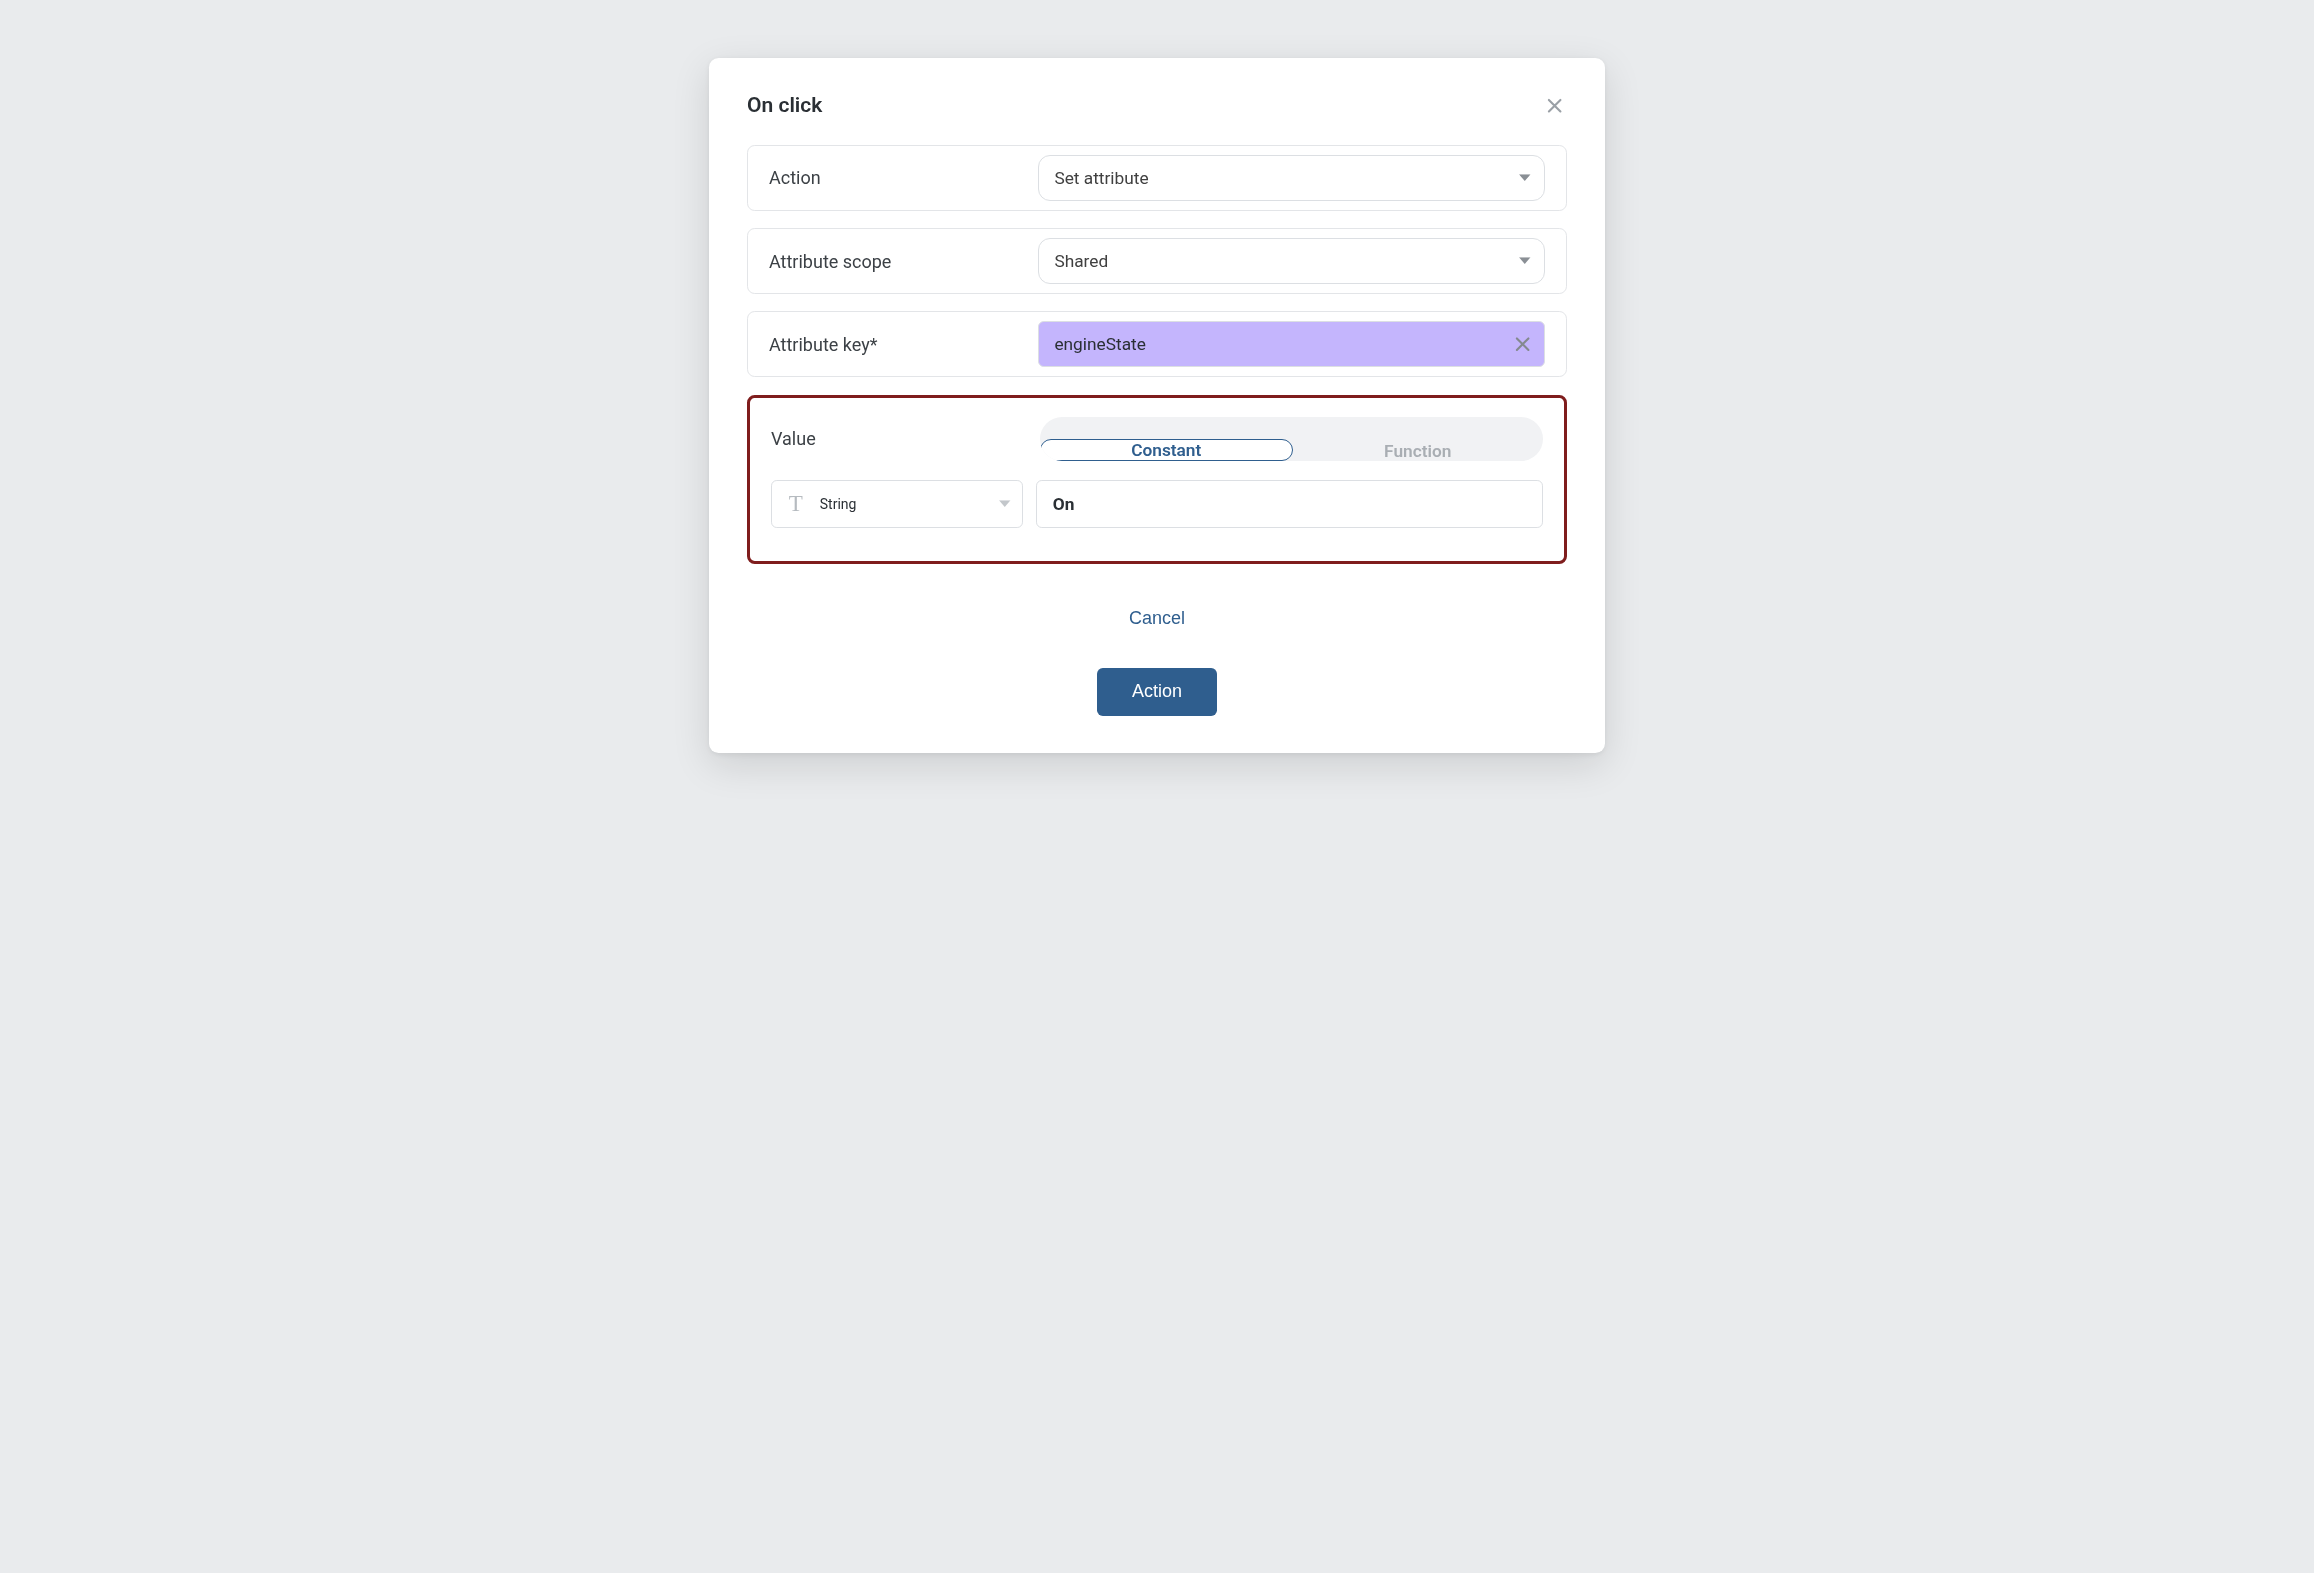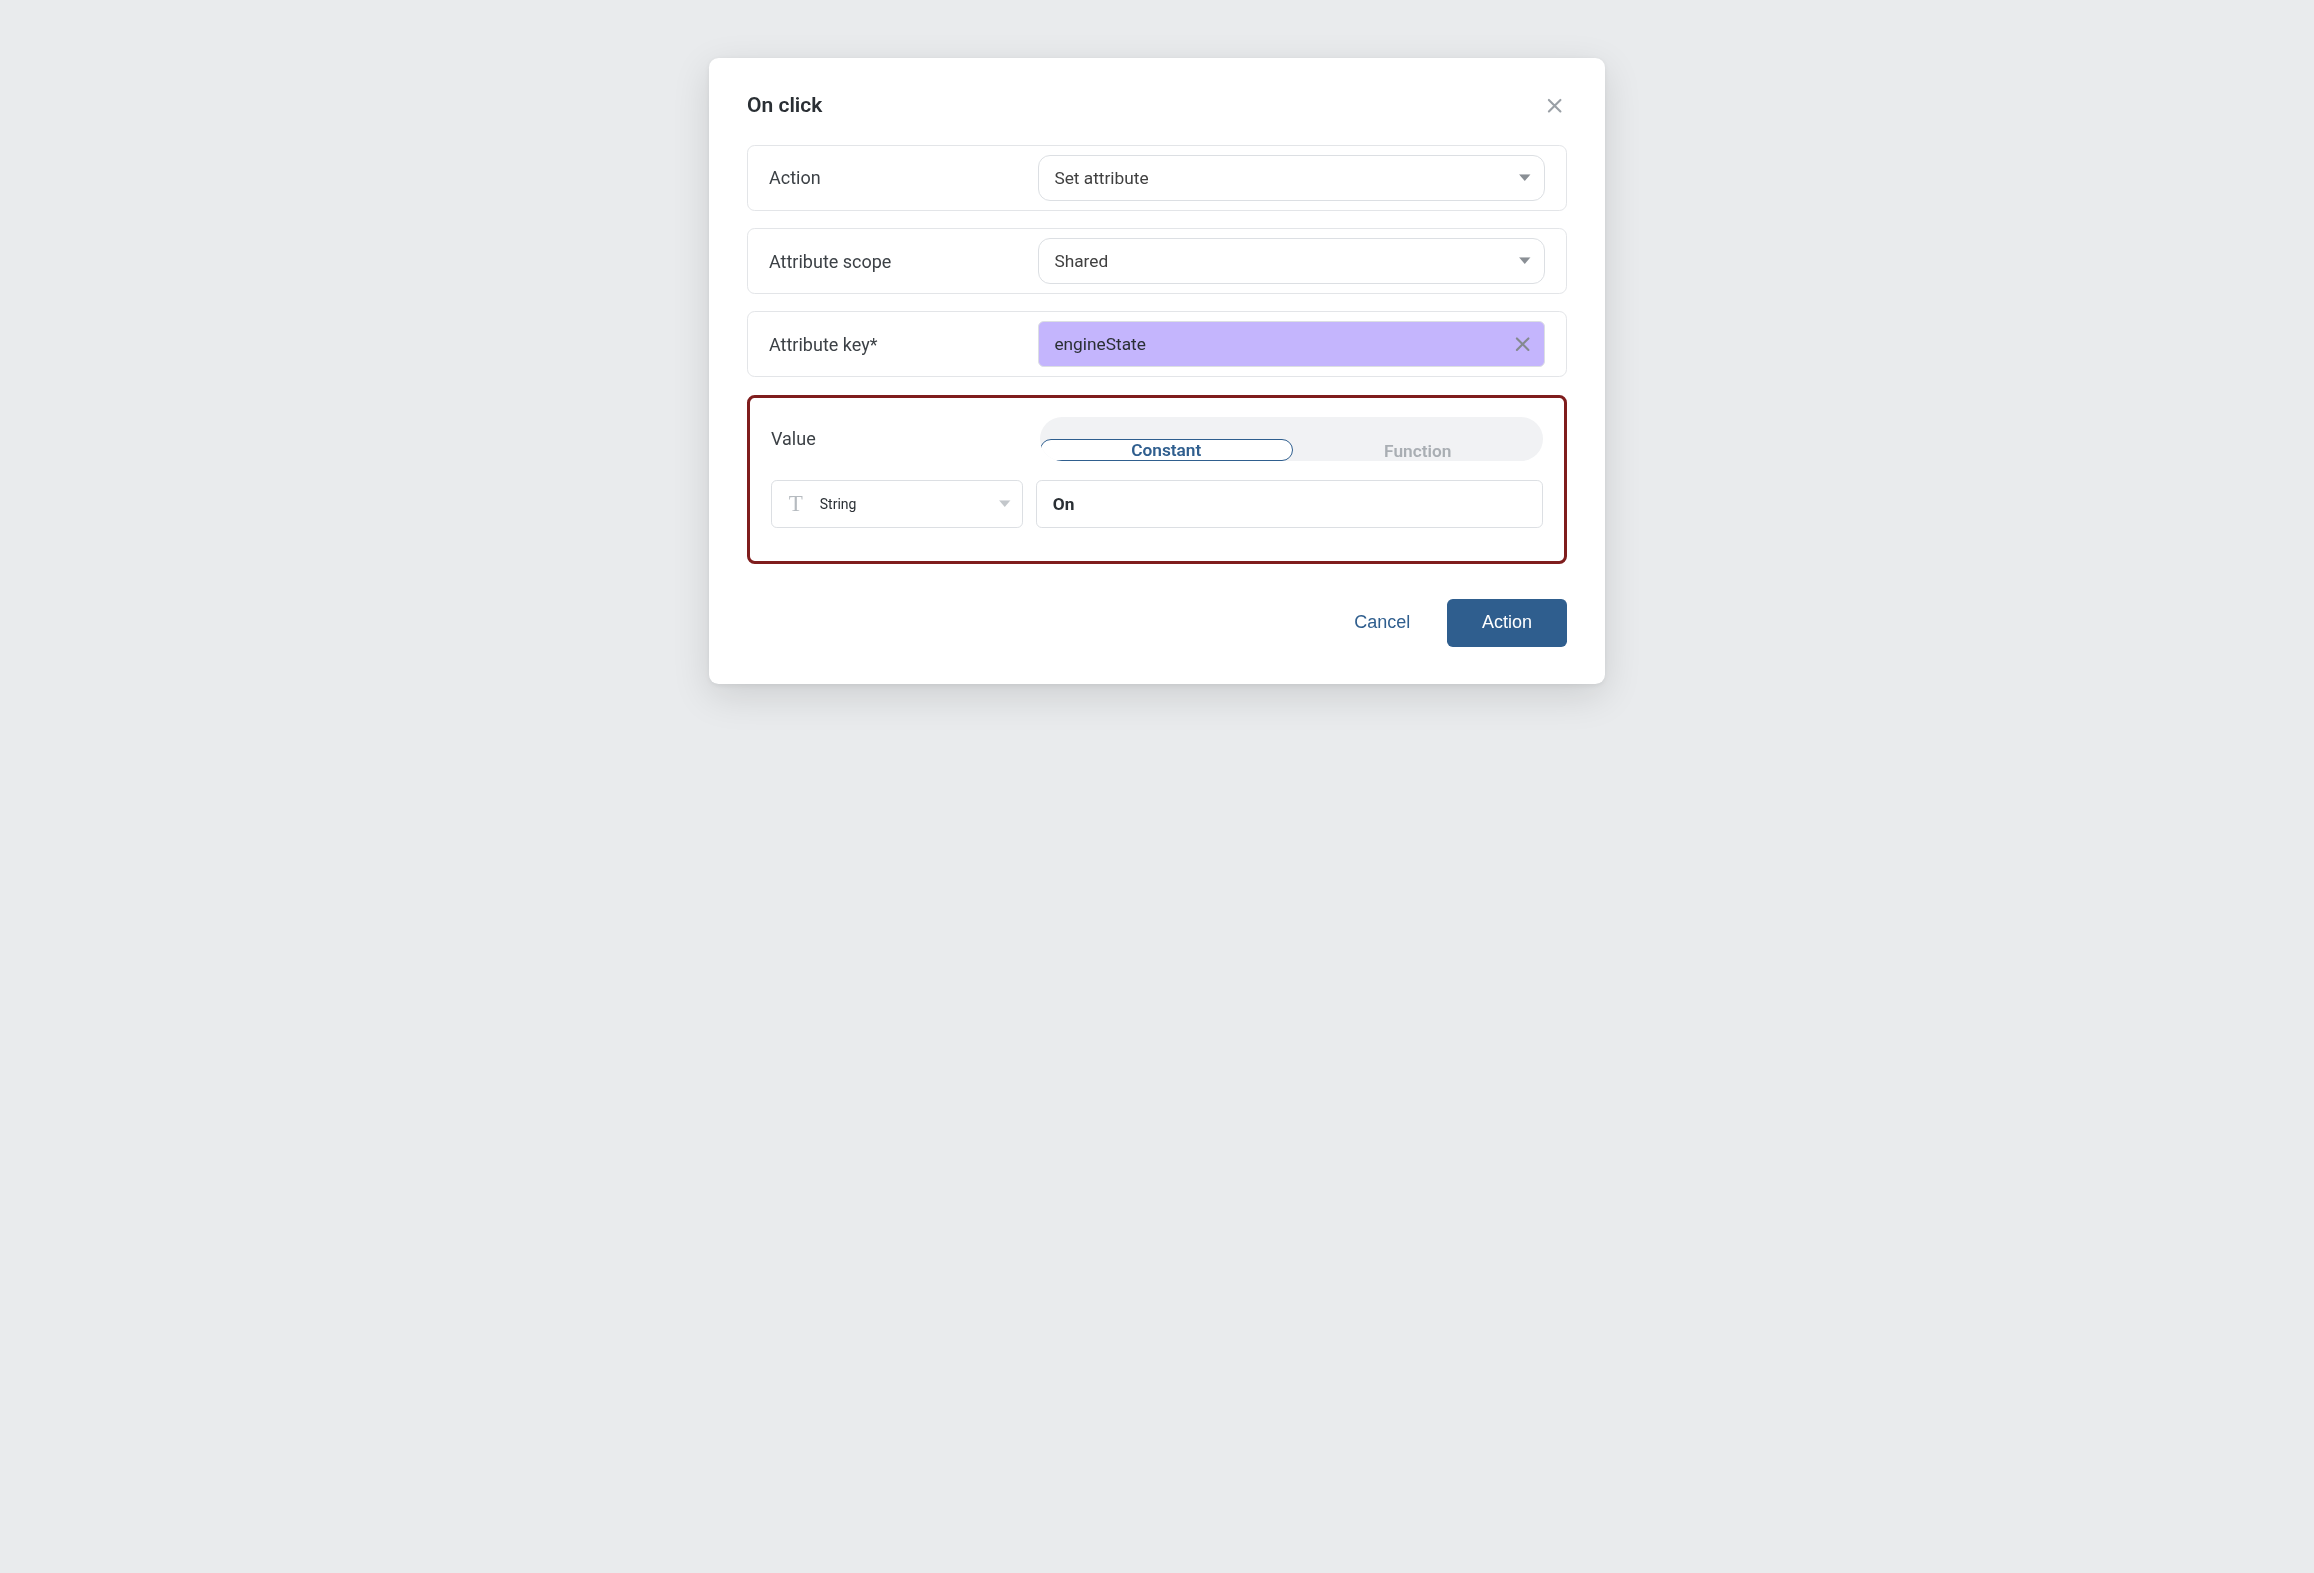--- a/index.html
+++ b/index.html
@@ -203,20 +203,21 @@
       font-family: inherit;
       font-weight: bold;
     }
 
     .dialog-footer {
       display: flex;
       justify-content: flex-end;
       align-items: center;
       gap: 29px;
       margin-top: 35px;
+      flex-direction: column;
     }
     .btn-cancel {
       font-size: 18px;
       font-weight: 500;
       color: #2f5e8e;
       background: transparent;
       border: none;
       cursor: pointer;
       padding: 9.6px 7.7px;
     }

